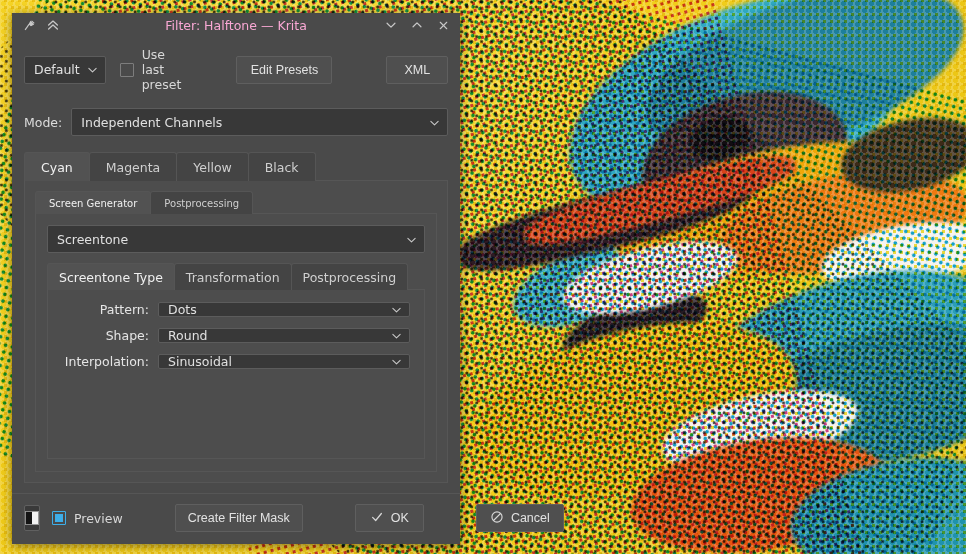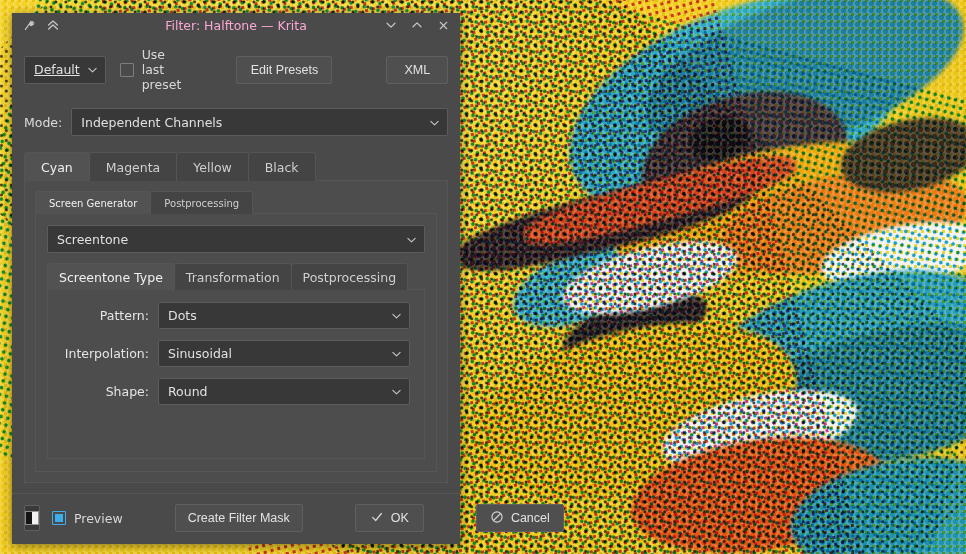--- a/index.html
+++ b/index.html
@@ -170,21 +170,21 @@
     flex: 0 0 14px;
   }
   .chk-box.checked {
     background: #3daee9;
     border-color: #3daee9;
     box-shadow: inset 0 0 0 2px #4a4a4a, inset 0 0 0 3px #3daee9;
   }
   .chk-label { color: #d8d8d8; font-size: 12.5px; }
 
   .preset-row { gap: 14px; }
-  #preset-combo { width: 105px; text-decoration: underline; }
+  #preset-combo { width: 105px; }
   #btn-edit-presets { width: 96px; }
   #btn-xml { width: 88px; }
 
   .mode-row { margin-top: 16px; gap: 9px; }
   .mode-label { font-size: 12.5px; color: #dcdcdc; }
   #mode-combo { flex: 1 1 auto; }
 
   
   .tabbar { display: flex; align-items: flex-start; }
   .tab {
@@ -222,21 +222,21 @@
   
   .l3-wrap { display: flex; flex-direction: column; flex: 1 1 auto; }
   .l3-tab { padding: 6px 11px 5px 11px; font-size: 12.5px; }
   .l3-pane { padding: 12px 14px 14px 14px; flex: 1 1 auto; }
 
   .field-row { display: flex; align-items: center; margin-bottom: 11px; }
   .field-label {
     width: 96px; text-align: right; padding-right: 9px;
     font-size: 12.5px; color: #e5e5e5; flex: 0 0 96px;
   }
-  .field-row .combo { flex: 1 1 auto; height: 27px; }
+  .field-row .combo { flex: 1 1 auto; height: 15px; }
 
   
   .footer {
     flex: 0 0 auto;
     padding: 10px 12px 12px 12px;
     display: flex; align-items: center; gap: 12px;
     border-top: 1px solid #565656;
     margin-top: 10px;
   }
   #preview-toggle-button {
@@ -406,43 +406,43 @@
                     <span class="txt">Dots</span>
                     <span class="chev">
                       <svg width="13" height="13" viewBox="0 0 16 16">
                           <polyline points="3.5,6.5 8,11 12.5,6.5" fill="none" stroke="#c9c9c9" stroke-width="1.3" stroke-linecap="round" stroke-linejoin="round"></polyline>
                         </svg>
                     </span>
                   </div>
                 </div>
 
                 <div class="field-row">
+                  <span class="field-label">Shape:</span>
+                  <div class="combo">
+                    <span class="txt">Round</span>
+                    <span class="chev">
+                      <svg width="13" height="13" viewBox="0 0 16 16">
+                          <polyline points="3.5,6.5 8,11 12.5,6.5" fill="none" stroke="#c9c9c9" stroke-width="1.3" stroke-linecap="round" stroke-linejoin="round"></polyline>
+                        </svg>
+                    </span>
+                  </div>
+                </div>
+
+                <div class="field-row">
                   <span class="field-label">Interpolation:</span>
                   <div class="combo">
                     <span class="txt">Sinusoidal</span>
                     <span class="chev">
                       <svg width="13" height="13" viewBox="0 0 16 16">
                           <polyline points="3.5,6.5 8,11 12.5,6.5" fill="none" stroke="#c9c9c9" stroke-width="1.3" stroke-linecap="round" stroke-linejoin="round"></polyline>
                         </svg>
                     </span>
                   </div>
                 </div>
 
-                <div class="field-row">
-                  <span class="field-label">Shape:</span>
-                  <div class="combo">
-                    <span class="txt">Round</span>
-                    <span class="chev">
-                      <svg width="13" height="13" viewBox="0 0 16 16">
-                          <polyline points="3.5,6.5 8,11 12.5,6.5" fill="none" stroke="#c9c9c9" stroke-width="1.3" stroke-linecap="round" stroke-linejoin="round"></polyline>
-                        </svg>
-                    </span>
-                  </div>
-                </div>
-
               </div>
             </div>
 
           </div>
         </div>
 
       </div>
     </div>
   </div>
 

